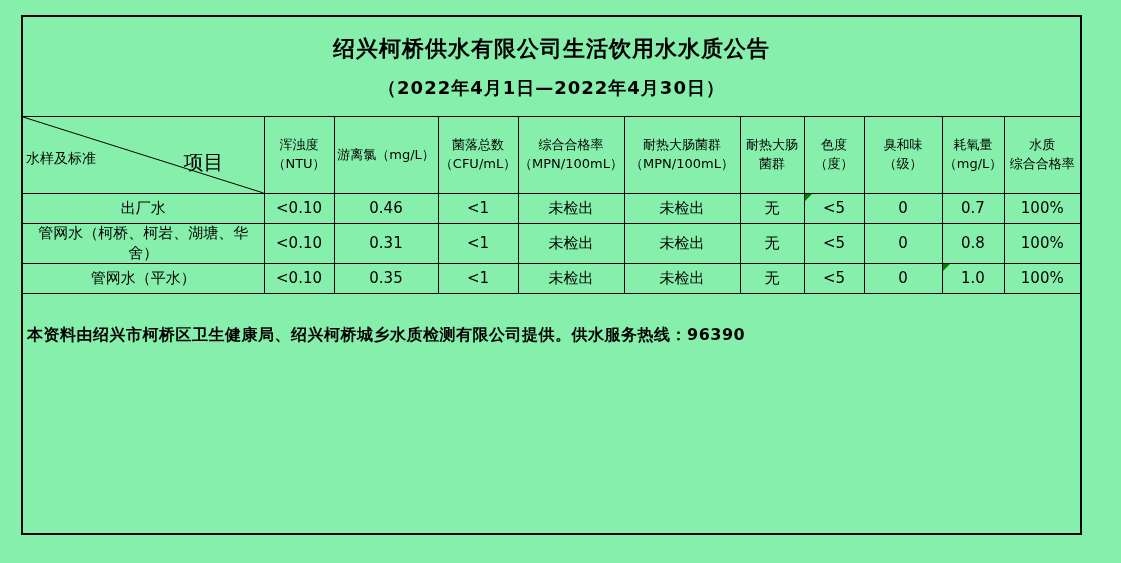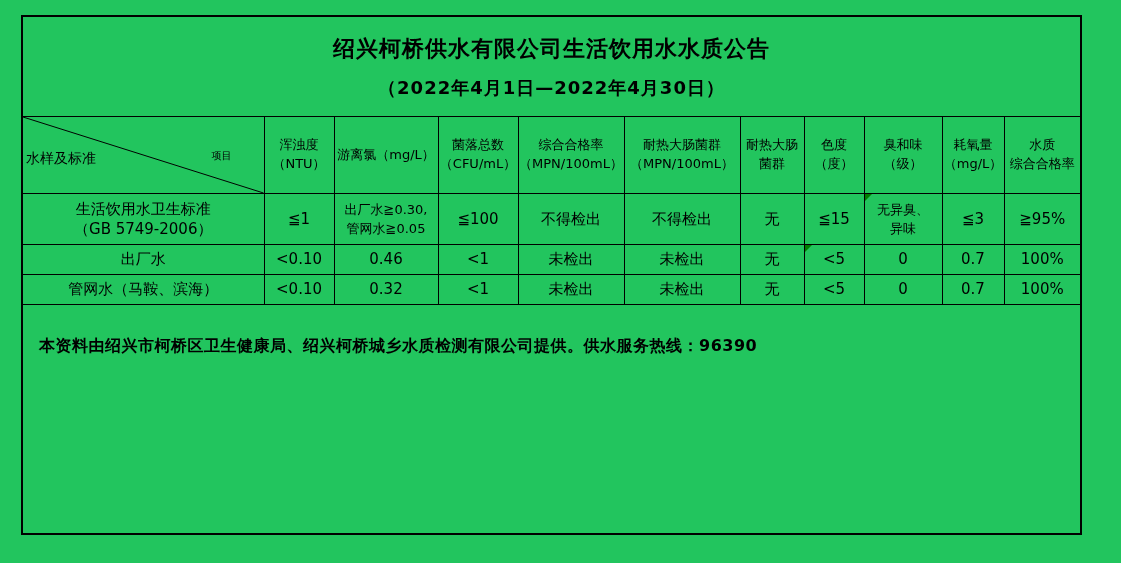--- a/index.html
+++ b/index.html
@@ -1,55 +1,55 @@
 <!DOCTYPE html>
 <html><head>
 <meta charset="utf-8">
 <style>
   html,body{margin:0;padding:0;background:#ffffff;}
   .canvas{
-    position:relative;width:1121px;height:563px;background:#22c55e;overflow:hidden;
+    position:relative;width:1121px;height:563px;background:#86efac;overflow:hidden;
     font-family:"DejaVu Sans","Liberation Sans",sans-serif;color:#000;
   }
   table.sheet{
     position:absolute;left:21px;top:15px;width:1059px;height:520px;
     border-collapse:collapse;table-layout:fixed;
     border:2px solid #000;
   }
   td,th{border:1px solid #000;padding:0;text-align:center;vertical-align:middle;
         white-space:pre-line;font-weight:normal;overflow:hidden;}
   
   tr.title-row td{border-bottom:1px solid #000;height:72px;vertical-align:middle;}
   .title{font-size:22px;font-weight:bold;letter-spacing:1px;line-height:1;margin-top:2px;}
   .subtitle{font-size:18px;font-weight:bold;letter-spacing:1px;line-height:1;}
   
   tr.header-row{height:66px;}
   tr.header-row th{font-size:13px;line-height:1.45;}
   
   td.diag-cell{position:relative;}
   td.diag-cell svg{position:absolute;left:0;top:0;width:100%;height:100%;display:block;}
   .diag-bl{position:absolute;left:3px;top:44%;font-size:14px;}
-  .diag-tr{position:absolute;right:32px;top:42%;font-size:10px;}
+  .diag-tr{position:absolute;right:40px;top:42%;font-size:20px;}
   
   tr.std-row{height:51px;}
   tr.std-row td{font-size:15px;line-height:1.35;}
   tr.std-row td:nth-child(3){font-size:13px;line-height:1.5;}
   tr.std-row td:nth-child(9){font-size:13px;line-height:1.5;}
   tr.data-row{height:30px;}
   tr.data-row td{font-size:15px;line-height:1.3;}
   td.rowlabel{font-size:15px;}
   
   td.gm{position:relative;}
   td.gm::before{
     content:"";position:absolute;left:0;top:0;width:0;height:0;
     border-top:7px solid #008000;border-right:7px solid transparent;
   }
   
   tr.footer-row td{vertical-align:top;text-align:left;}
-  .note{font-size:16px;font-weight:bold;padding:12px 0 0 16px;letter-spacing:0.5px;}
+  .note{font-size:16px;font-weight:bold;padding:12px 0 0 4px;letter-spacing:0.5px;}
 </style>
 </head>
 <body>
 
 <div class="canvas">
   <table class="sheet">
     <colgroup>
       <col style="width:242px">
         <col style="width:70px">
         <col style="width:104px">
@@ -92,68 +92,66 @@
       <th>色度
 （度）</th>
       <th>臭和味
 （级）</th>
       <th>耗氧量
 （mg/L）</th>
       <th>水质
 综合合格率</th>
     </tr>
 
-    <tr class="std-row">
-      <td class="rowlabel">生活饮用水卫生标准
-（GB 5749-2006）</td>
-      <td>≦1</td>
-      <td>出厂水≧0.30,
-管网水≧0.05</td>
-      <td>≦100</td>
-      <td>不得检出</td>
-      <td>不得检出</td>
-      <td>无</td>
-      <td>≦15</td>
-      <td class="gm">无异臭、
-异味</td>
-      <td>≦3</td>
-      <td>≧95%</td>
-    </tr>
 
     <tr class="data-row">
       <td class="rowlabel">出厂水</td>
       <td>&lt;0.10</td>
       <td>0.46</td>
       <td>&lt;1</td>
       <td>未检出</td>
       <td>未检出</td>
       <td>无</td>
       <td class="gm">&lt;5</td>
       <td>0</td>
       <td>0.7</td>
       <td>100%</td>
     </tr>
 
-
-
-
-
     <tr class="data-row">
-      <td class="rowlabel">管网水（马鞍、滨海）</td>
+      <td class="rowlabel">管网水（柯桥、柯岩、湖塘、华
+舍）</td>
       <td>&lt;0.10</td>
-      <td>0.32</td>
+      <td>0.31</td>
       <td>&lt;1</td>
       <td>未检出</td>
       <td>未检出</td>
       <td>无</td>
       <td>&lt;5</td>
       <td>0</td>
-      <td>0.7</td>
+      <td>0.8</td>
       <td>100%</td>
     </tr>
+
+
+    <tr class="data-row">
+      <td class="rowlabel">管网水（平水）</td>
+      <td>&lt;0.10</td>
+      <td>0.35</td>
+      <td>&lt;1</td>
+      <td>未检出</td>
+      <td>未检出</td>
+      <td>无</td>
+      <td>&lt;5</td>
+      <td>0</td>
+      <td class="gm">1.0</td>
+      <td>100%</td>
+    </tr>
+
+
 
     <tr class="footer-row">
       <td colspan="11">
         <div class="note">本资料由绍兴市柯桥区卫生健康局、绍兴柯桥城乡水质检测有限公司提供。供水服务热线：96390</div>
         
       </td>
     </tr>
   </tbody>
     </table>
 </div>

